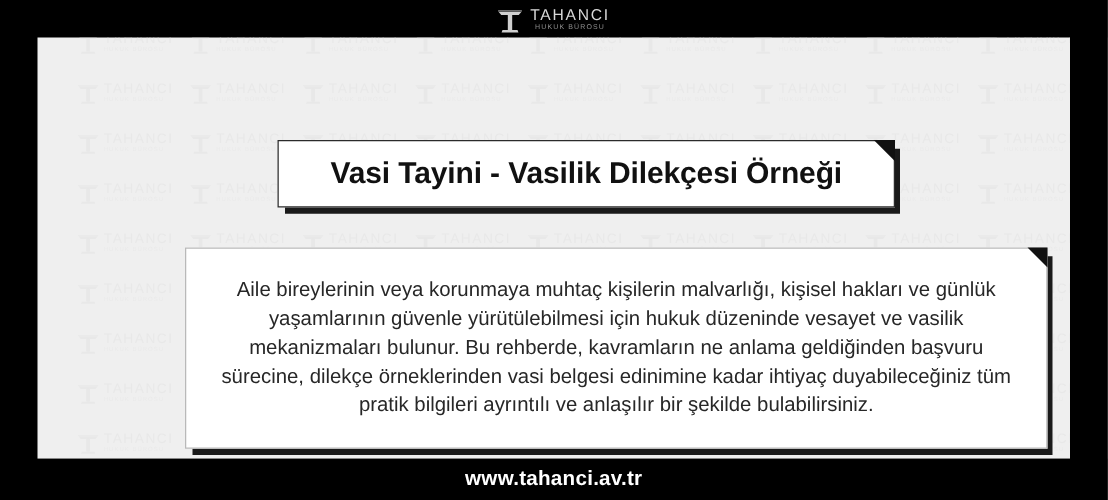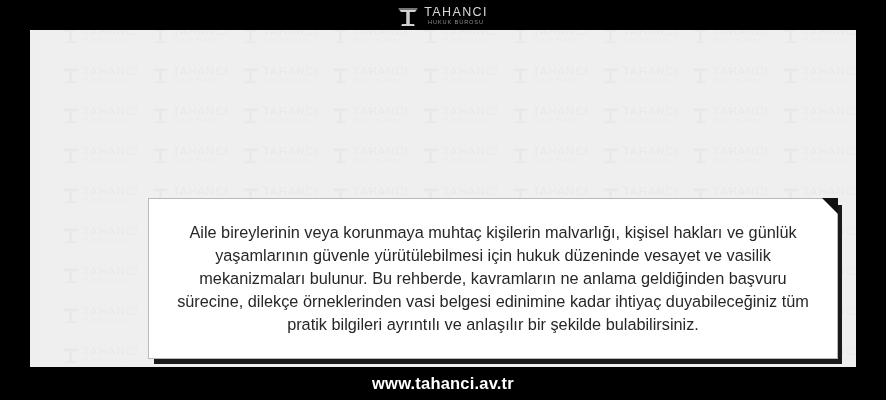--- a/index.html
+++ b/index.html
@@ -1231,20 +1231,24 @@
             <path d="M8 36 L32 36 L33.5 40 L6.5 40 Z" fill="#e2e2e2"></path>
             <rect x="1" y="4.5" width="38" height="2" fill="#e6e6e6"></rect>
           </svg>
           <span class="wm-text">
             <span class="wm-name">TAHANCI</span>
             <span class="wm-sub">HUKUK BÜROSU</span>
           </span>
         </div>
       </div>
 
+    <div class="card title-card">
+      <span class="card-fold"></span>
+      <span class="title-text">Vasi Tayini - Vasilik Dilekçesi Örneği</span>
+    </div>
 
     <div class="card body-card">
       <span class="card-fold"></span>
       <p class="body-text">Aile bireylerinin veya korunmaya muhtaç kişilerin malvarlığı, kişisel hakları ve günlük yaşamlarının güvenle yürütülebilmesi için hukuk düzeninde vesayet ve vasilik mekanizmaları bulunur. Bu rehberde, kavramların ne anlama geldiğinden başvuru sürecine, dilekçe örneklerinden vasi belgesi edinimine kadar ihtiyaç duyabileceğiniz tüm pratik bilgileri ayrıntılı ve anlaşılır bir şekilde bulabilirsiniz.</p>
     </div>
   </div>
 
   <div class="footer-band">
     <span class="footer-url">www.tahanci.av.tr</span>
   </div>

